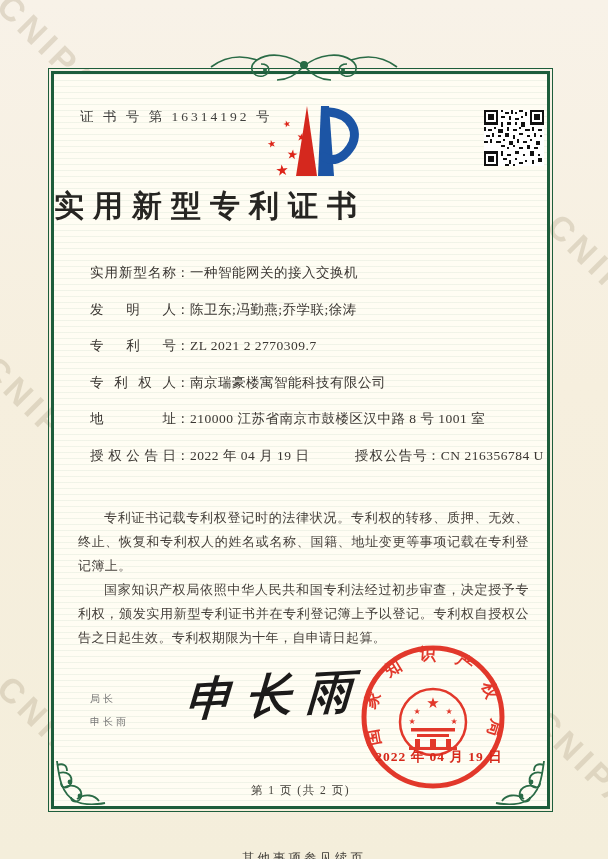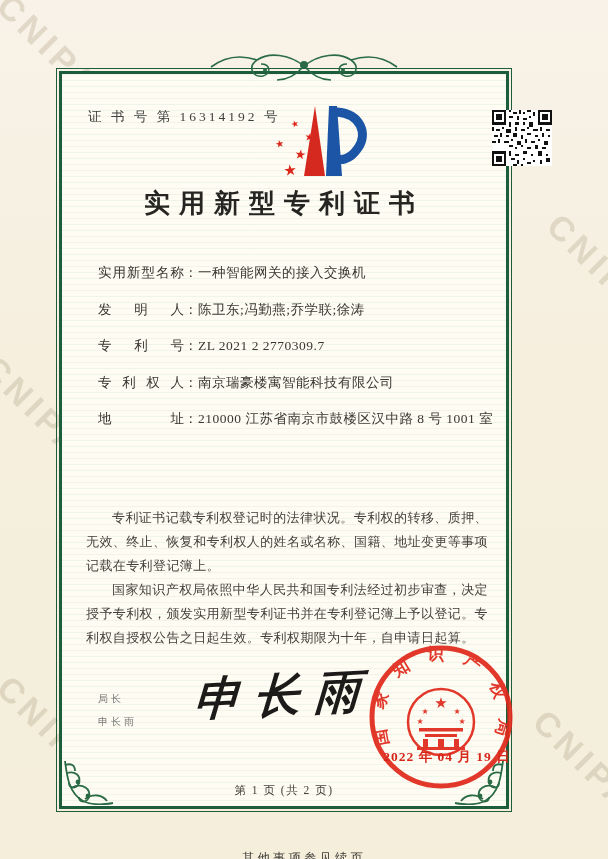--- a/index.html
+++ b/index.html
@@ -17,21 +17,21 @@
     font-weight:700;
     font-size:34px;
     letter-spacing:5px;
     color:rgba(186,174,146,0.38);
     transform:rotate(45deg);
     white-space:nowrap;
     pointer-events:none;
   }
   .wm-faint{color:rgba(196,186,160,0.22);}
   .frame{
-    position:absolute;left:56px;top:68px;width:456px;height:744px;
+    position:absolute;left:48px;top:68px;width:505px;height:744px;
     border:1px solid #1d5d3b;
     box-sizing:border-box;
   }
   .frame-inner{
     position:absolute;inset:2px;
     border:3px solid #1d5d3b;
     background:#fffdf3;
     box-sizing:border-box;
   }
   .frame-inner::before{
@@ -45,22 +45,21 @@
   .corner-left{left:1px;}
   .corner-right{right:1px;transform:scaleX(-1);}
   .cert-no{
     position:absolute;left:26px;top:34px;
     font-size:13.5px;letter-spacing:3px;color:#40403e;
   }
   .logo{position:absolute;left:198px;top:26px;}
   .qr{position:absolute;left:430px;top:36px;}
   .title{
     position:absolute;top:112px;left:0;right:0;
-    text-align:center;
-    font-size:26px;font-weight:700;
+    font-size:30px;font-weight:700;
     letter-spacing:9px;color:#262522;
   }
   .fields{position:absolute;left:36px;right:20px;top:190px;font-size:13.5px;}
   .f-row{height:22px;margin-bottom:14.5px;white-space:nowrap;}
   .f-label{
     display:inline-block;width:86px;
     text-align:justify;text-align-last:justify;
     vertical-align:top;color:#3a3632;
   }
   .f-value{color:#3a3632;letter-spacing:0.5px;margin-top:20px;}
@@ -232,20 +231,26 @@
         </div>
         <div class="f-row">
           <span class="f-label">专利号</span><span class="f-value">：ZL 2021 2 2770309.7</span>
         </div>
         <div class="f-row">
           <span class="f-label">专利权人</span><span class="f-value">：南京瑞豪楼寓智能科技有限公司</span>
         </div>
         <div class="f-row">
           <span class="f-label">地址</span><span class="f-value">：210000 江苏省南京市鼓楼区汉中路 8 号 1001 室</span>
         </div>
+        <div class="f-row">
+          <span class="f-label">授权公告日</span><span class="f-value">：2022 年 04 月 19 日</span>
+          <span class="grant-second">
+            <span class="f-label">授权公告号</span><span class="f-value">：CN 216356784 U</span>
+          </span>
+        </div>
       </div>
 
       <div class="paragraphs">
         <p>专利证书记载专利权登记时的法律状况。专利权的转移、质押、无效、终止、恢复和专利权人的姓名或名称、国籍、地址变更等事项记载在专利登记簿上。</p>
         <p>国家知识产权局依照中华人民共和国专利法经过初步审查，决定授予专利权，颁发实用新型专利证书并在专利登记簿上予以登记。专利权自授权公告之日起生效。专利权期限为十年，自申请日起算。</p>
       </div>
 
       <div class="sig-block">
         <div>局长</div>
         <div>申长雨</div>

